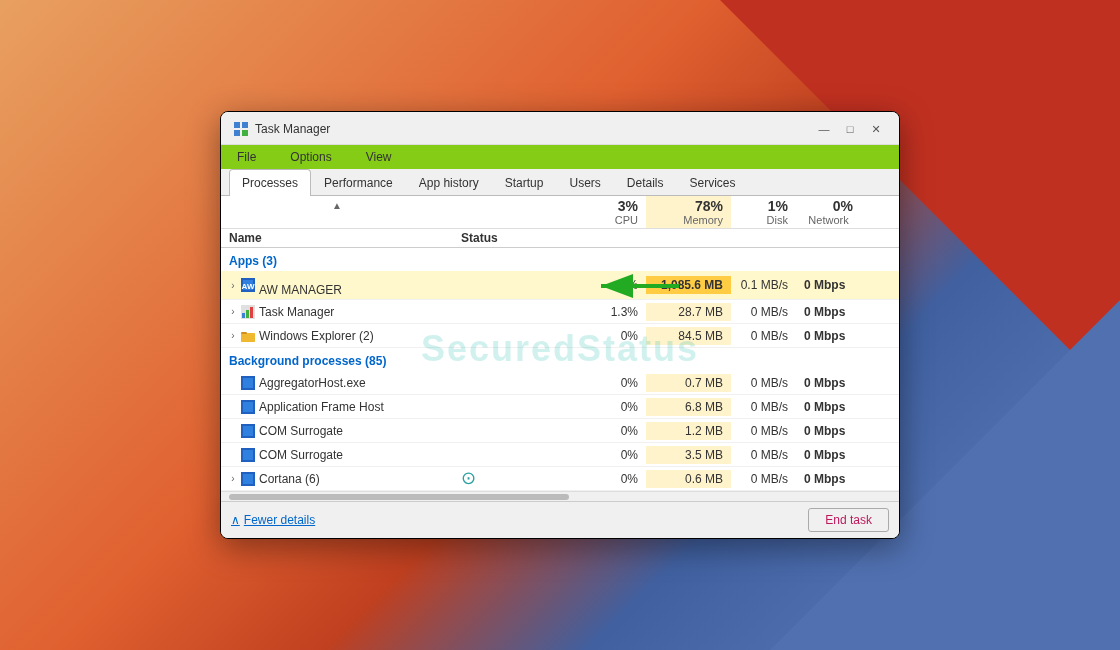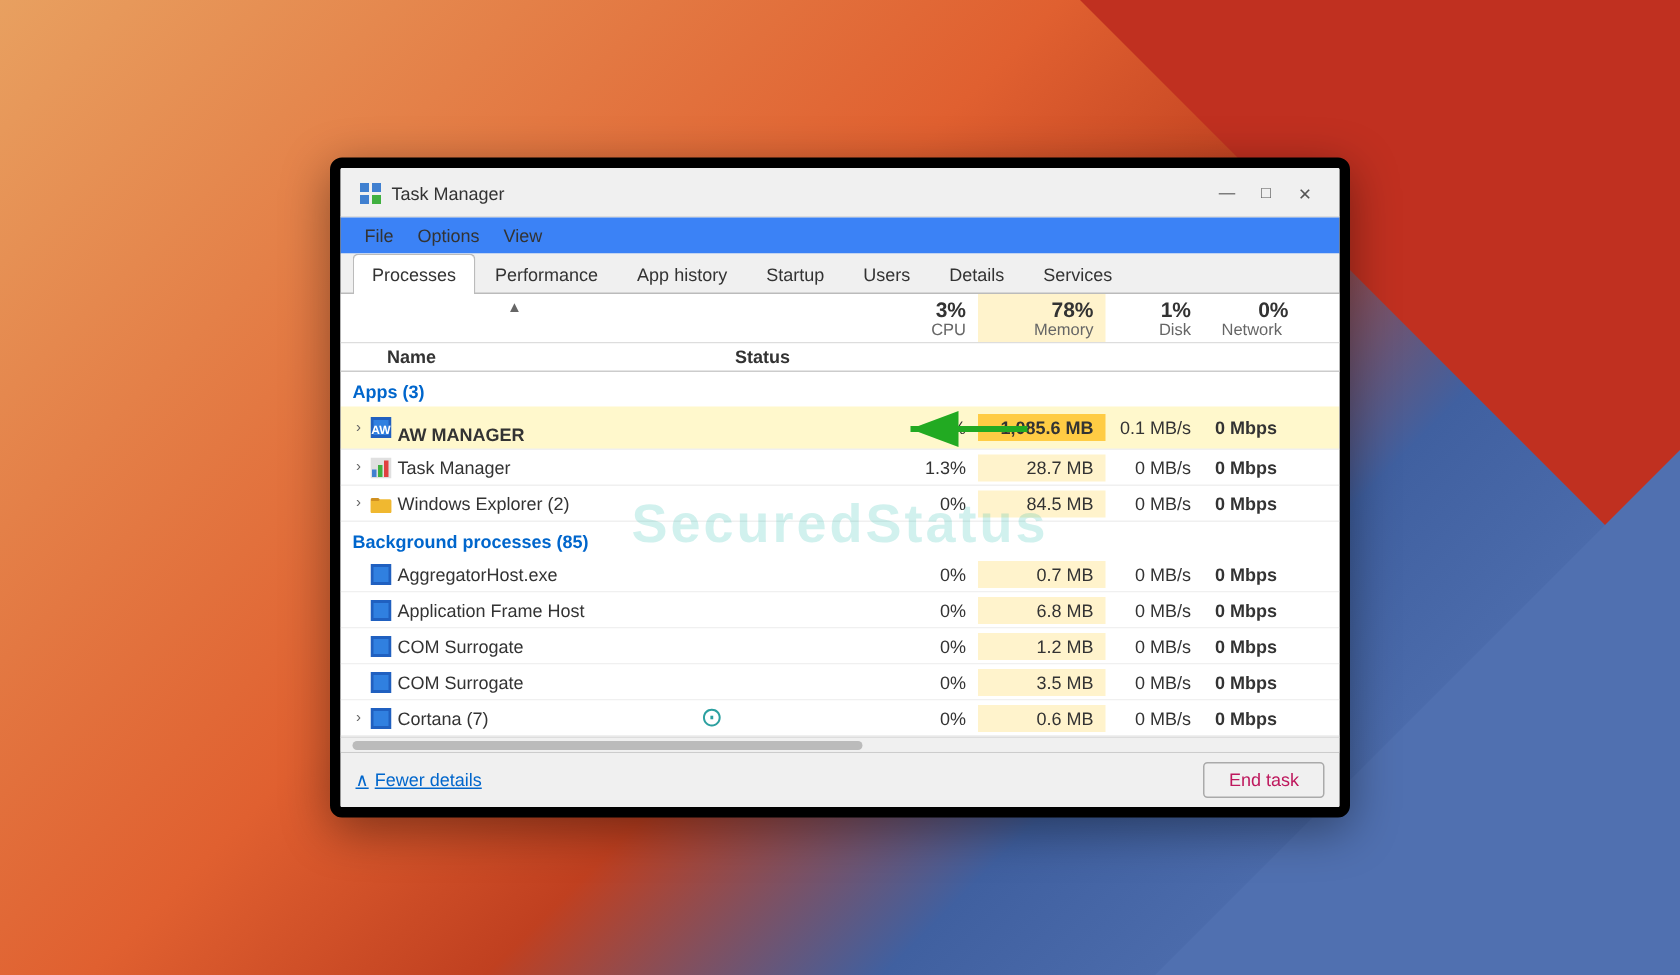--- a/index.html
+++ b/index.html
@@ -34,21 +34,21 @@
       border-color: transparent transparent #5070b0 transparent;
       z-index: 0;
     }
 
     
     .window {
       position: relative;
       z-index: 10;
       width: 680px;
       background: #f0f0f0;
-      border: 7px solid #000000;
+      border: 1px solid #000000;
       box-shadow: 0 8px 32px rgba(0,0,0,0.4);
       border-radius: 8px;
       overflow: hidden;
     }
 
     
     .title-bar {
       background: #f0f0f0;
       padding: 8px 12px 6px 12px;
       display: flex;
@@ -87,23 +87,23 @@
       color: #555;
       background: transparent;
       border: none;
       cursor: pointer;
       border-radius: 3px;
     }
 
     
     .menu-bar {
       display: flex;
-      gap: 0;
+      gap: 18px;
       padding: 2px 8px;
-      background: #3b82f6;
+      background: #84cc16;
     }
     .menu-item {
       font-size: 12px;
       color: #333;
       padding: 3px 8px;
       cursor: pointer;
       border-radius: 3px;
     }
 
     
@@ -349,42 +349,42 @@
         <div style="font-size:14px; font-weight:700; color:#333;">1%</div>
         <div style="font-size:11px; color:#666;">Disk</div>
       </div>
       <div style="flex:0 0 65px; text-align:right; padding:2px 8px;">
         <div style="font-size:14px; font-weight:700; color:#333;">0%</div>
         <div style="font-size:11px; color:#666;text-align:center;">Network</div>
       </div>
       <div style="flex:0 0 10px;"></div>
     </div>
 
-    <div style="display:flex; background:#fff; border-bottom:1px solid #ccc; font-size:12px; font-weight:600; color:#333;padding-left:23px;">
+    <div style="display:flex; background:#fff; border-bottom:1px solid #ccc; font-size:12px; font-weight:600; color:#333;">
       <div style="flex:0 0 232px; padding:2px 8px;">Name</div>
       <div style="flex:0 0 118px; padding:2px 8px;">Status</div>
       <div style="flex:0 0 75px; text-align:right; padding:2px 8px;"></div>
       <div style="flex:0 0 85px; text-align:right; padding:2px 8px;"></div>
       <div style="flex:0 0 65px; text-align:right; padding:2px 8px;"></div>
       <div style="flex:0 0 65px; text-align:right; padding:2px 8px;"></div>
     </div>
 
     <div class="table-area" style="position:relative;">
 
       <div class="section-header">Apps (3)</div>
 
       <div class="data-row highlighted" style="position:relative;">
         <div class="row-name-cell">
           <span class="row-expand">›</span>
           <svg width="14" height="14" viewBox="0 0 14 14" style="margin-right:4px; flex-shrink:0;">
             <rect x="0" y="0" width="14" height="14" fill="#2060c0"></rect>
             <rect x="2" y="2" width="10" height="10" fill="#3080e0"></rect>
             <text x="7" y="11" text-anchor="middle" fill="white" font-size="8" font-weight="bold">AW</text>
           </svg>
-          <span style="font-size:12px; font-weight:700;margin-top:10px;">AW MANAGER</span>
+          <span style="font-size:12px; font-weight:400;margin-top:10px;">AW MANAGER</span>
         </div>
         <div class="row-status"></div>
         <div class="row-cpu">0%</div>
         <div class="row-memory">1,085.6 MB</div>
         <div class="row-disk">0.1 MB/s</div>
         <div class="row-network">0 Mbps</div>
 
         <div style="position:absolute; left:370px; top:2px; z-index:20; pointer-events:none;">
           <svg width="90" height="26" viewBox="0 0 90 26">
             <defs>
@@ -498,21 +498,21 @@
         <div class="row-network">0 Mbps</div>
       </div>
 
       <div class="data-row">
         <div class="row-name-cell">
           <span class="row-expand">›</span>
           <svg width="14" height="14" viewBox="0 0 14 14" style="margin-right:4px; flex-shrink:0;">
             <rect x="0" y="0" width="14" height="14" fill="#2060c0"></rect>
             <rect x="2" y="2" width="10" height="10" fill="#3080e0"></rect>
           </svg>
-          <span style="font-size:12px;">Cortana (7)</span>
+          <span style="font-size:12px;">Cortana (6)</span>
         </div>
         <div class="row-status">
           <span style="color:#2ca0a0; font-size:18px; line-height:14px;">⊙</span>
         </div>
         <div class="row-cpu">0%</div>
         <div class="row-memory">0.6 MB</div>
         <div class="row-disk">0 MB/s</div>
         <div class="row-network">0 Mbps</div>
       </div>
 

